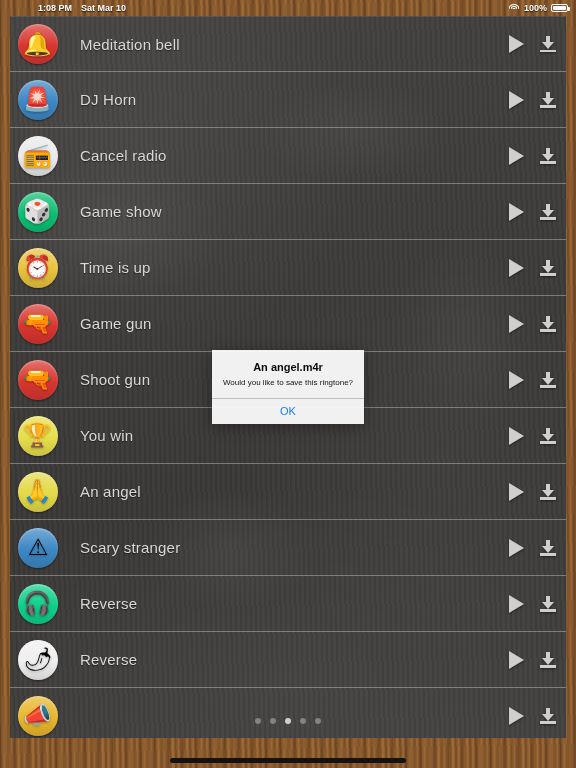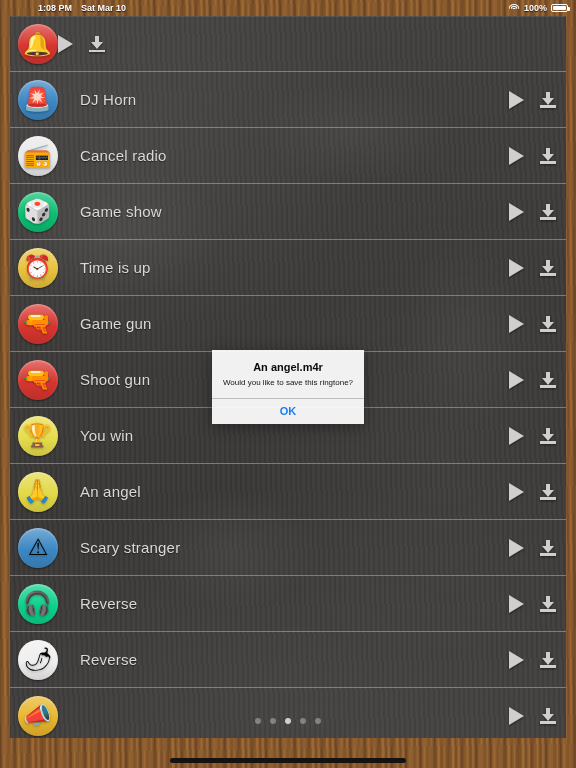--- a/index.html
+++ b/index.html
@@ -136,21 +136,21 @@
   }
   .alert-body{ padding:11px 10px 10px; }
   .alert-title{ font-size:11px; font-weight:bold; color:#0b0b0b; margin-bottom:5px; }
   .alert-msg{ font-size:8px; color:#141414; line-height:1.25; }
   .alert-buttons{
     display:flex; border-top:1px solid rgba(0,0,0,.22);
   }
   .alert-btn{
     flex:1 1 50%; padding:6px 0 7px;
     font-size:11px; color:#1a7dfa; background:transparent;
-    border:none; cursor:pointer; font-family:inherit;font-weight:bold;
+    border:none; cursor:pointer; font-family:inherit;
   }
   .alert-btn + .alert-btn{ border-left:1px solid rgba(0,0,0,.22); }
 </style>
 </head>
 <body>
 
 <div id="app">
 
   <div class="statusbar">
     <div class="sb-left">
@@ -170,20 +170,21 @@
     </div>
   </div>
 
   <div class="board">
 
     <div class="list" id="ringtone-list">
         <div class="row">
           <div class="icon" style="background: rgb(216, 53, 47);">
             <span>🔔</span>
           </div>
+          <div class="label">Meditation bell</div>
           <div class="actions">
             <div class="play"></div>
             <div class="dl">
               <i class="stem"></i>
               <i class="head"></i>
               <i class="base"></i>
             </div>
           </div>
         </div>
         <div class="row">

